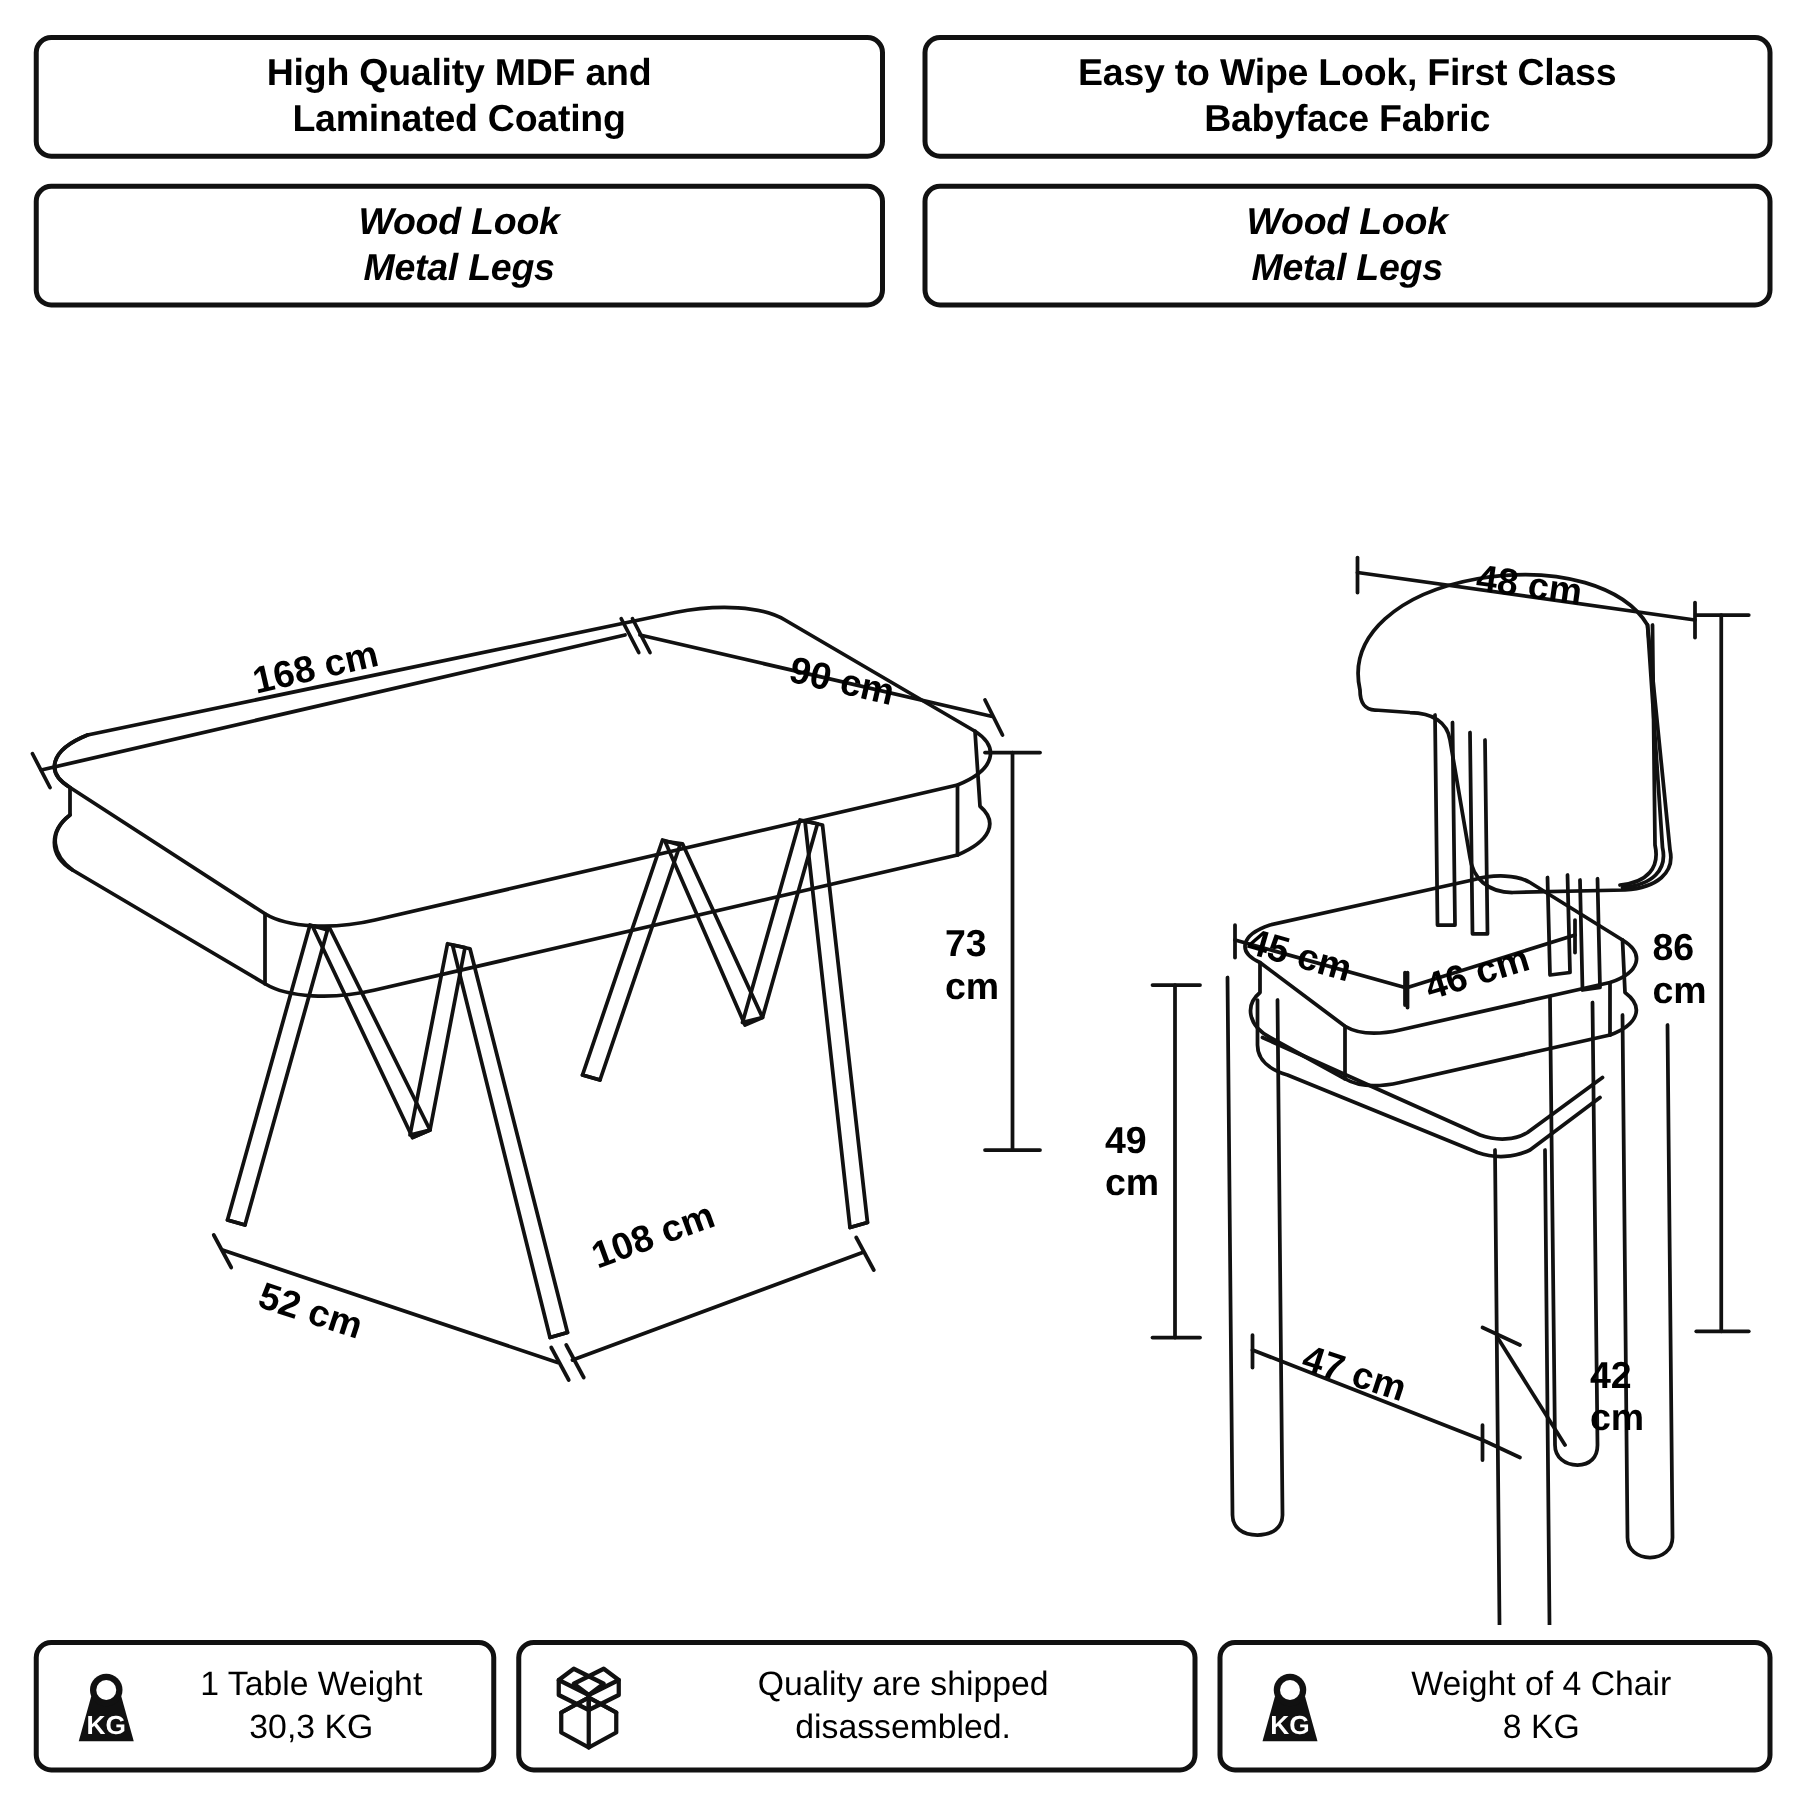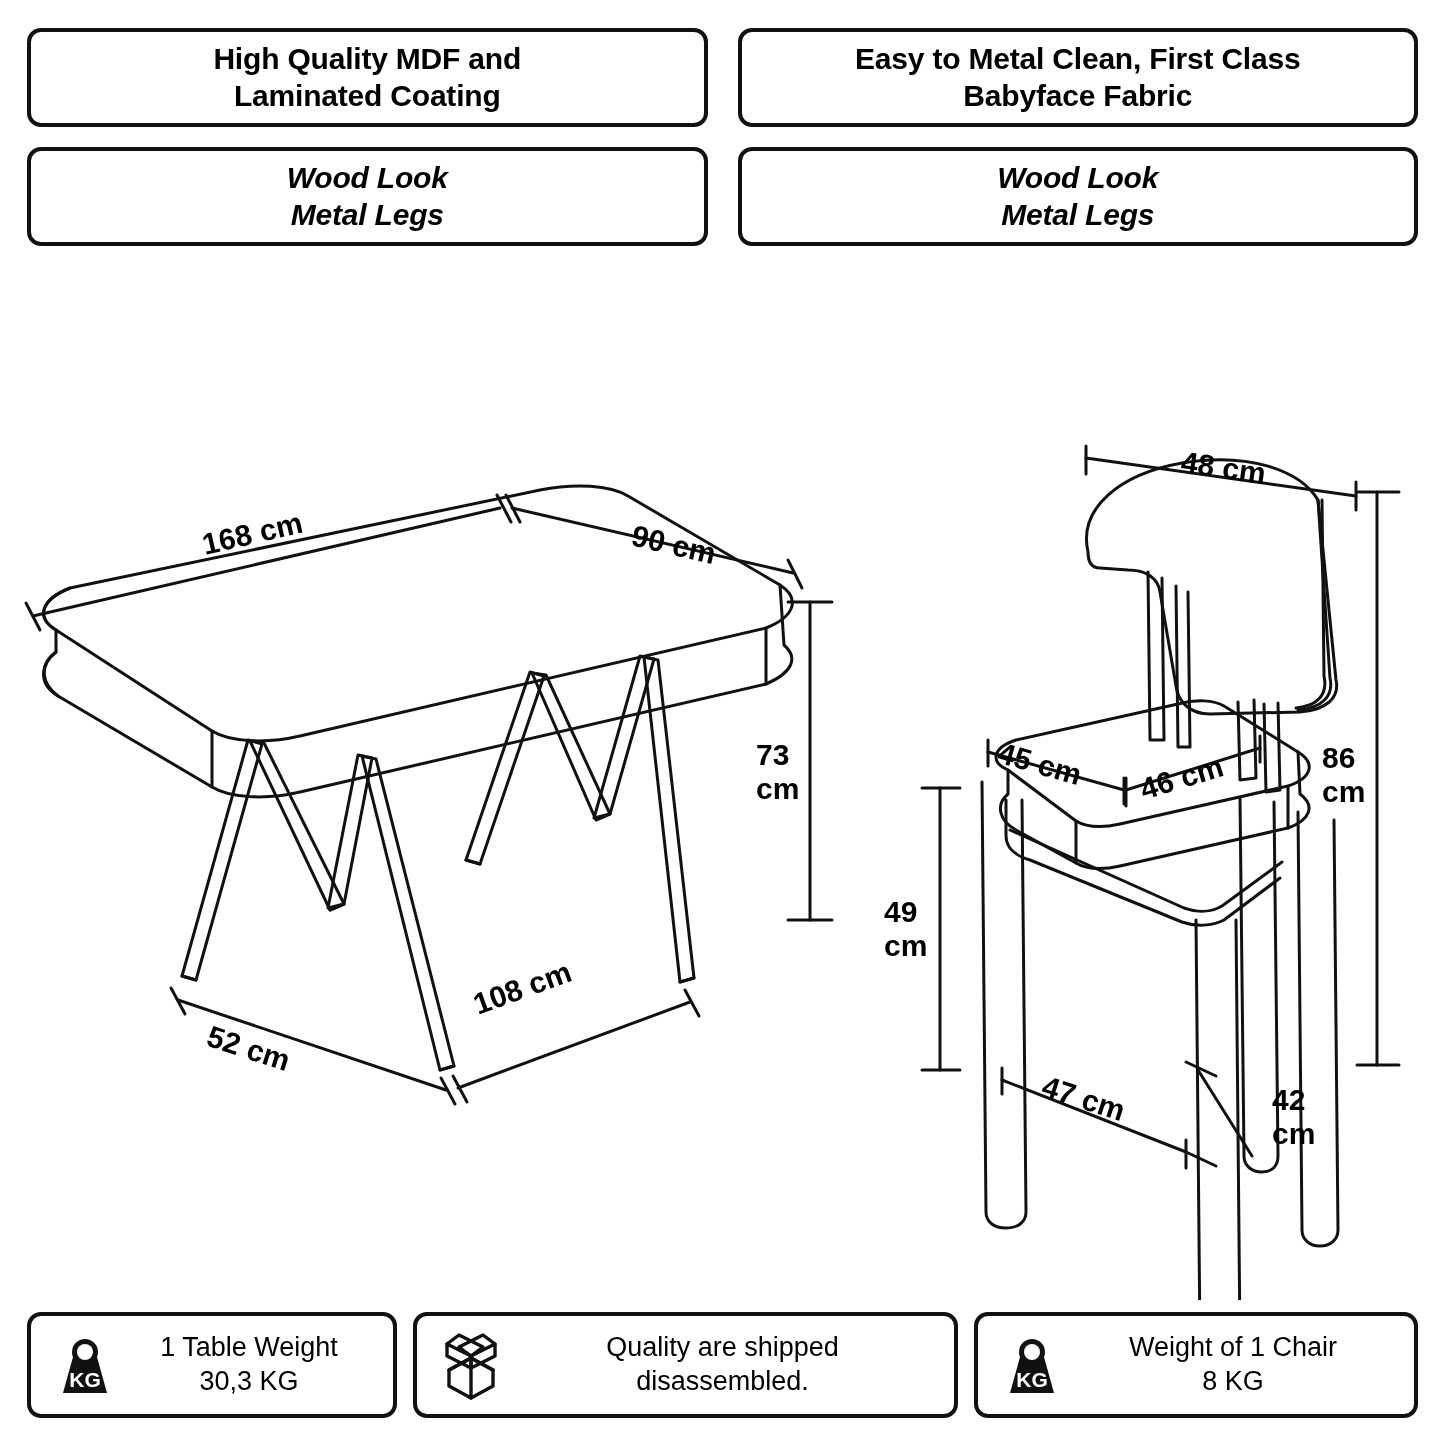--- a/index.html
+++ b/index.html
@@ -65,21 +65,21 @@
 
 <div id="root">
 
   <div class="feature-grid">
     <div class="feature-row">
       <div class="feature-box">
         <div class="feature-text">High Quality MDF and
 Laminated Coating</div>
       </div>
       <div class="feature-box">
-        <div class="feature-text">Easy to Metal Clean, First Class
+        <div class="feature-text">Easy to Wipe Look, First Class
 Babyface Fabric</div>
       </div>
     </div>
     <div class="feature-row">
       <div class="feature-box">
         <div class="feature-text">Wood Look
 Metal Legs</div>
       </div>
       <div class="feature-box">
         <div class="feature-text">Wood Look
@@ -314,18 +314,18 @@
 
     <div class="footer-box fb-3">
       <div class="footer-icon">
         <svg width="72" height="68" viewBox="0 0 72 68" xmlns="http://www.w3.org/2000/svg">
           <path d="M14 62 L24 26 L48 26 L58 62 Z" fill="#111"></path>
           <path d="M36 8 a13 13 0 1 1 0 26 a13 13 0 1 1 0 -26 Z" fill="#111"></path>
           <circle cx="36" cy="21" r="8" fill="#fff"></circle>
           <text x="36" y="56" font-family="Liberation Sans, sans-serif" font-size="21" font-weight="700" fill="#fff" text-anchor="middle">KG</text>
         </svg>
       </div>
-      <div class="footer-text">Weight of 1 Chair
+      <div class="footer-text">Weight of 4 Chair
 8 KG</div>
     </div>
 
   </div>
 </div>
 
 </body></html>

